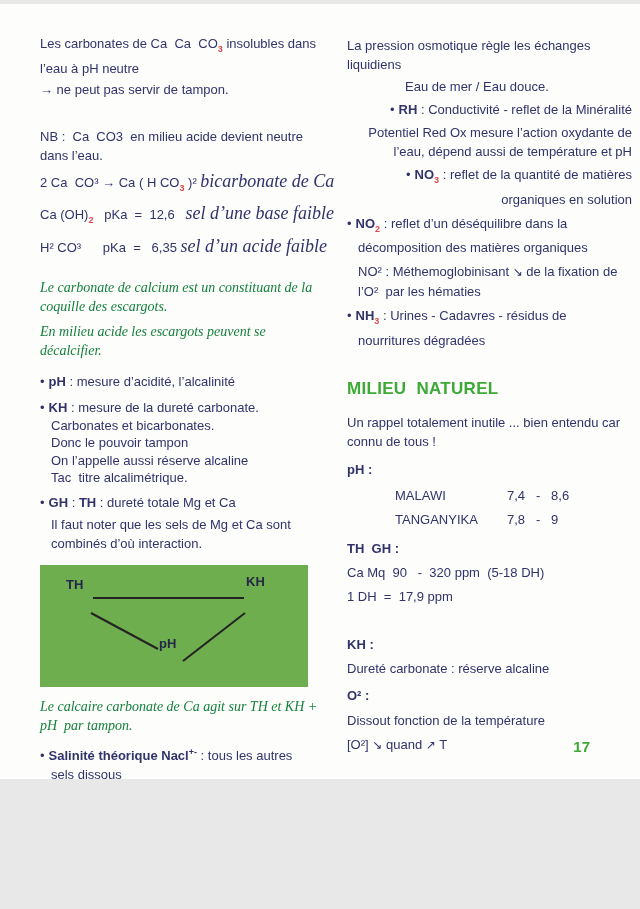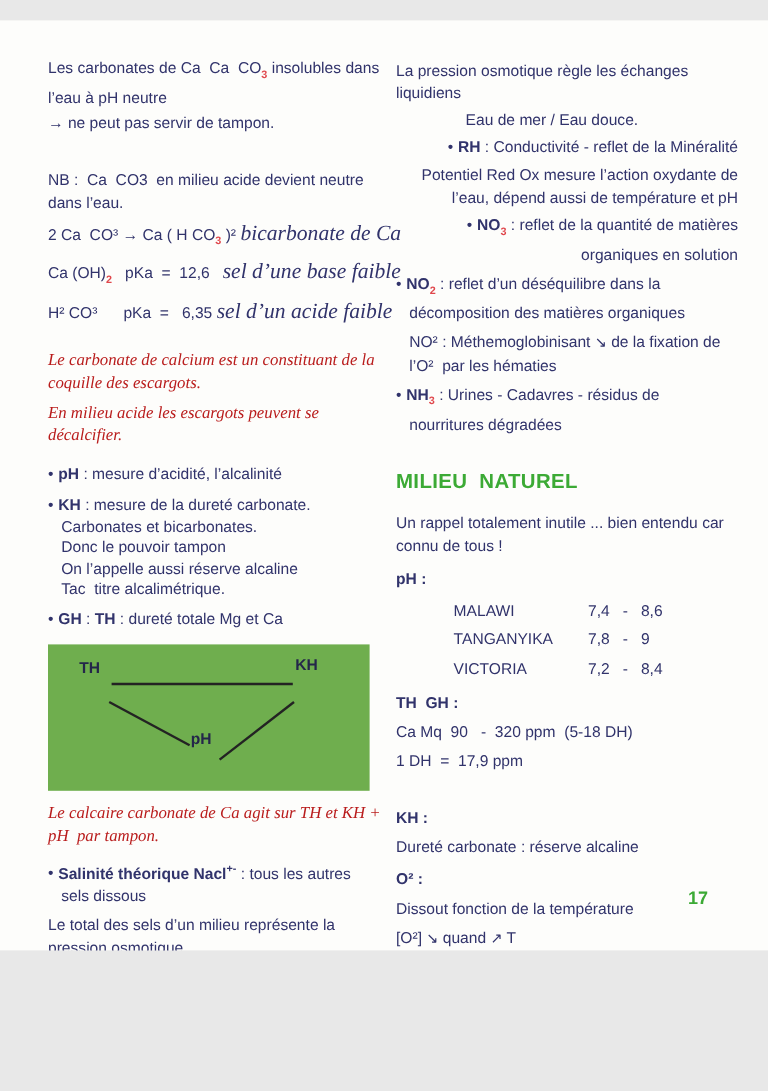--- a/index.html
+++ b/index.html
@@ -1,33 +1,33 @@
 <!DOCTYPE html>
 <html><head>
 <meta charset="utf-8">
 <style>
   html,body{margin:0;padding:0;background:#e8e8e8;}
   .page{
     position:relative;width:640px;height:775px;background:#fdfdfb;
     font-family:"Liberation Sans",sans-serif;color:#31336b;overflow:hidden;
-    margin:17px auto;
+    margin:4px auto;
     text-decoration:underline;
   }
   .col{position:absolute;}
   .col-left{left:40px;top:30px;width:278px;}
-  .col-right{left:330px;top:32px;width:285px;}
+  .col-right{left:347px;top:32px;width:285px;}
   p{margin:0;}
   .body{font-size:13px;line-height:19px;white-space:pre-wrap;}
   .eq{white-space:pre;}
   .b{font-weight:bold;}
   .it{font-style:italic;font-family:"Liberation Serif",serif;font-size:18px;text-align:center;}
   .sub-red{color:#e0474c;font-size:9px;font-weight:bold;}
   .sup{font-size:9px;}
   .green-note{
-    color:#b91c1c;font-style:italic;font-family:"Liberation Serif",serif;
+    color:#15803d;font-style:italic;font-family:"Liberation Serif",serif;
     font-size:14px;line-height:19.5px;white-space:pre-wrap;
   }
   .heading{
     color:#3caa35;font-size:17px;font-weight:bold;line-height:21px;
     letter-spacing:0.3px;white-space:pre-wrap;
   }
   .bullet{padding-left:11px;text-indent:-11px;}
   .blt{margin-right:4px;}
   .indent{padding-left:11px;}
   .indent2{padding-left:38px;}
@@ -49,21 +49,21 @@
     line-height:14px;
   }
   .dlabel.th{left:26px;top:13px;}
   .dlabel.kh{left:206px;top:10px;}
   .dlabel.ph{left:119px;top:72px;}
   .lakes{margin-top:5px;}
   .lake-row{display:flex;line-height:24.5px;font-size:13px;}
   .lake-name{padding-left:48px;width:112px;}
   .lake-range{white-space:pre;}
   .page-number{
-    position:absolute;right:50px;bottom:35px;color:#3caa35;
+    position:absolute;right:50px;bottom:24px;color:#3caa35;
     font-size:15px;font-weight:bold;
   }
   .arrow-glyph{font-size:12px;}
 </style>
 </head>
 <body>
 
 <div class="page">
 
   <div class="col col-left">
@@ -87,20 +87,21 @@
     <p class="body bullet mt11"><span class="blt">•</span><span class="b">pH</span><span> : mesure d’acidité, l’alcalinité</span></p>
 
     <p class="body bullet mt7"><span class="blt">•</span><span class="b">KH</span><span> : mesure de la dureté carbonate.</span></p>
     <p class="body subline">Carbonates et bicarbonates.</p>
     <p class="body subline">Donc le pouvoir tampon</p>
     <p class="body subline">On l’appelle aussi réserve alcaline</p>
     <p class="body subline">Tac  titre alcalimétrique.</p>
 
     <p class="body bullet mt6"><span class="blt">•</span><span class="b">GH</span><span> : </span><span class="b">TH</span><span> : dureté totale Mg et Ca</span></p>
 
+    <p class="body indent mt3">Il faut noter que les sels de Mg et Ca sont combinés d’où interaction.</p>
 
     <div class="diagram">
       <svg width="268" height="122" viewBox="0 0 268 122">
         <line x1="53" y1="33" x2="204" y2="33" stroke="#232323" stroke-width="2"></line>
         <line x1="51" y1="48" x2="118" y2="84" stroke="#232323" stroke-width="2"></line>
         <line x1="143" y1="96" x2="205" y2="48" stroke="#232323" stroke-width="2"></line>
       </svg>
       <span class="dlabel th">TH</span>
       <span class="dlabel kh">KH</span>
       <span class="dlabel ph">pH</span>
@@ -140,24 +141,20 @@
 
     <div class="lakes">
       <div class="lake-row">
         <span class="lake-name">MALAWI</span>
         <span class="lake-range">7,4   -   8,6</span>
       </div>
       <div class="lake-row">
         <span class="lake-name">TANGANYIKA</span>
         <span class="lake-range">7,8   -   9</span>
       </div>
-      <div class="lake-row">
-        <span class="lake-name">VICTORIA</span>
-        <span class="lake-range">7,2   -   8,4</span>
-      </div>
     </div>
 
     <p class="body b mt6">TH  GH :</p>
     <p class="body eq mt5">Ca Mq  90   -  320 ppm  (5-18 DH)</p>
     <p class="body eq mt5">1 DH  =  17,9 ppm</p>
 
     <p class="body b mt29">KH :</p>
     <p class="body mt5">Dureté carbonate : réserve alcaline</p>
 
     <p class="body b mt8">O² :</p>

